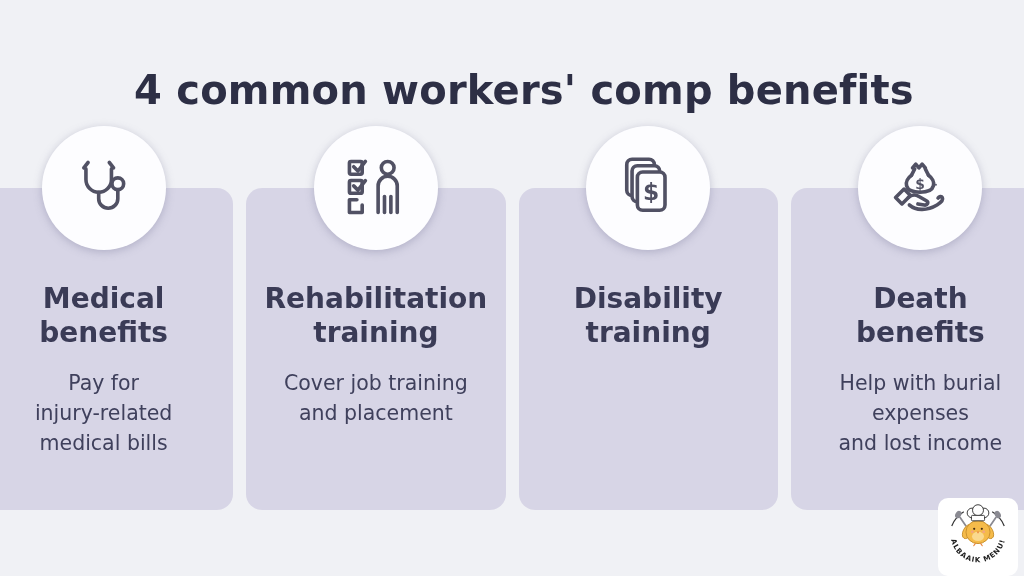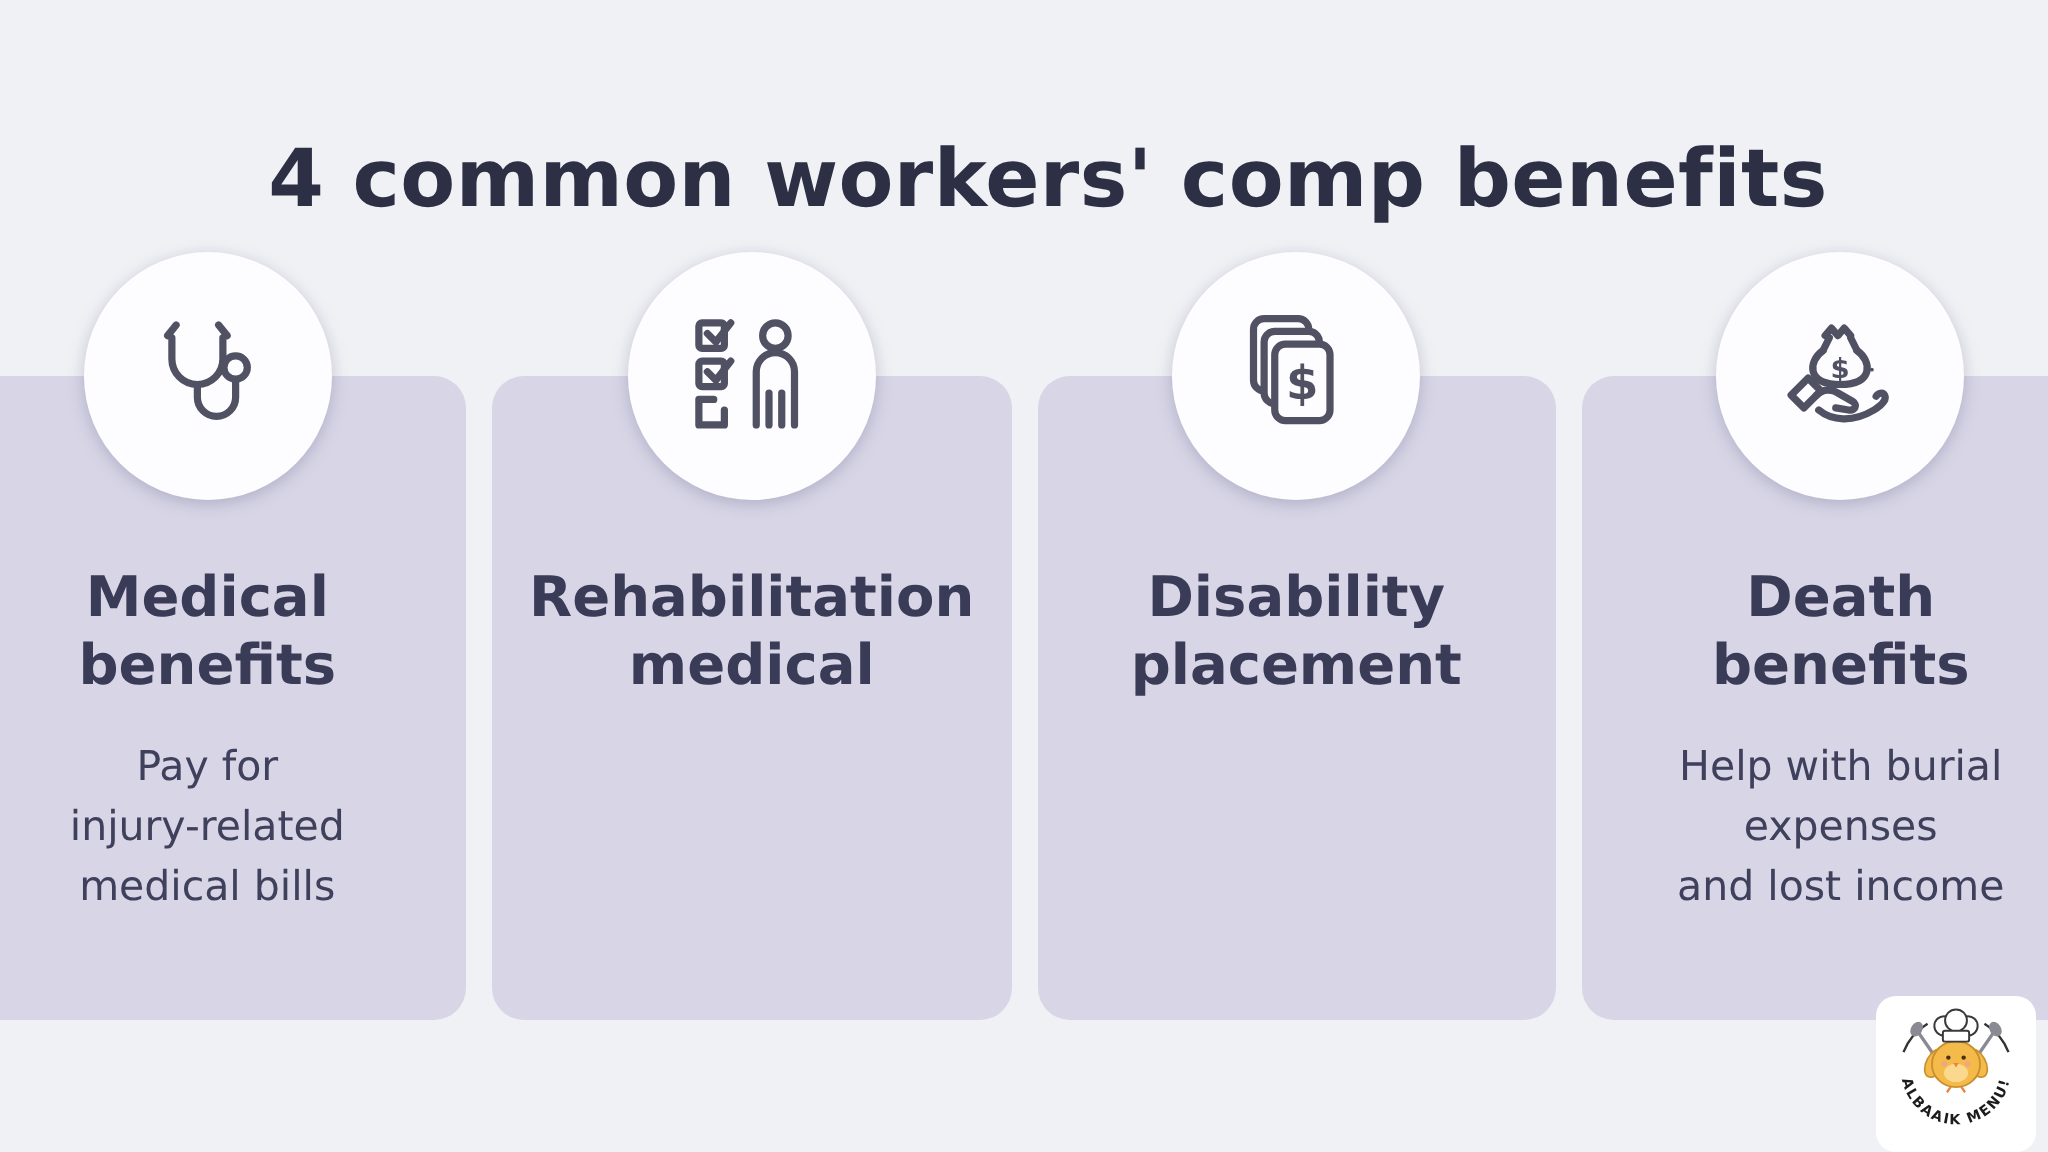--- a/index.html
+++ b/index.html
@@ -97,34 +97,36 @@
           <rect x="7" y="25" width="12" height="12" rx="1.5"></rect>
           <path d="M11 30 l4 4 7 -9"></path>
           <path d="M19 48 v7 h-12 v-12 h7"></path>
           <circle cx="43" cy="13" r="6"></circle>
           <path d="M34 55 V30 a9 9 0 0 1 18 0 v25"></path>
           <path d="M40 40 V55"></path>
           <path d="M46 40 V55"></path>
         </svg>
       </div>
       <h2 class="card-heading">Rehabilitation
-medical</h2>
+training</h2>
+      <p class="card-desc">Cover job training
+and placement</p>
     </section>
 
     <section class="card">
       <div class="icon-circle">
         <svg viewBox="0 0 64 64" class="ico" aria-hidden="true">
           <rect x="12" y="5" width="26" height="34" rx="5"></rect>
           <rect x="17" y="11" width="26" height="34" rx="5" class="ico-fill"></rect>
           <rect x="22" y="17" width="26" height="36" rx="5" class="ico-fill"></rect>
           <text x="35" y="43" font-size="22" font-weight="bold" fill="#515164" stroke="none" text-anchor="middle" font-family="DejaVu Sans, sans-serif">$</text>
         </svg>
       </div>
       <h2 class="card-heading">Disability
-placement</h2>
+training</h2>
     </section>
 
     <section class="card">
       <div class="icon-circle">
         <svg viewBox="0 0 64 64" class="ico" aria-hidden="true">
           <path d="M25 13 l3 -3.5 3 3.5 3 -3.5 3 3.5"></path>
           <path d="M27 14 l-3 6 M37 14 l3 6"></path>
           <path d="M24 20 c-7 5 -8 16 8 16 c16 0 15 -11 8 -16"></path>
           <text x="32" y="33" font-size="13" font-weight="bold" fill="#515164" stroke="none" text-anchor="middle" font-family="DejaVu Sans, sans-serif">$</text>
           <path d="M9 41 l8 -8 6 6 -8 8 z"></path>

